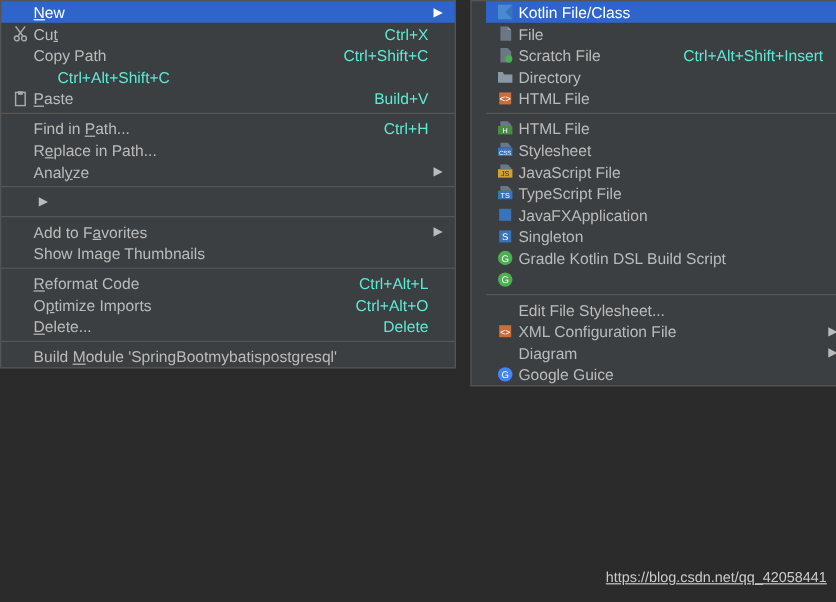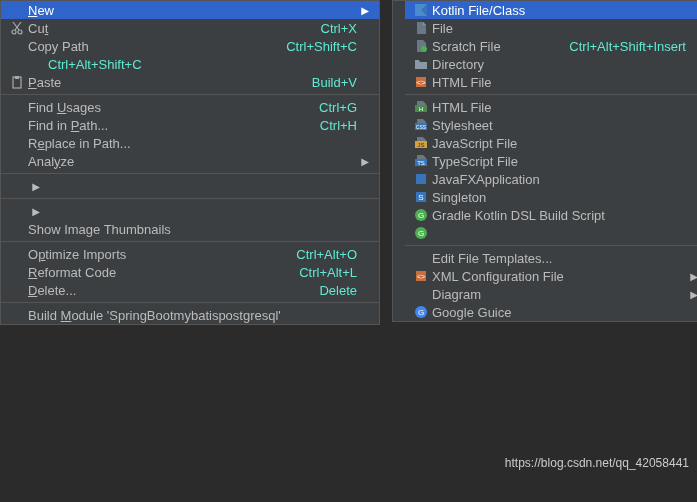--- a/index.html
+++ b/index.html
@@ -62,26 +62,27 @@
       font-size: 10px;
     }
     .separator {
       height: 1px;
       background: #555;
       margin: 3px 0;
     }
     .underline { text-decoration: underline; }
     .watermark {
       position: absolute;
-      bottom: 32px;
+      bottom: 14px;
       right: 8px;
       color: #ddd;
       font-size: 12px;
       opacity: 0.9;
       z-index: 10;
+      text-decoration: underline;
     }
     svg { display: block; }
   </style>
 </head>
 <body>
 
 <div class="menu menu-left" id="menu-left">
     <div class="menu-item highlighted">
       <span class="icon-slot"></span>
       <span class="label"><span class="underline">N</span>ew</span>
@@ -118,26 +119,20 @@
           <rect x="5" y="1" width="4" height="3" fill="#aaa"></rect>
         </svg>
       </span>
       <span class="label"><span class="underline">P</span>aste</span>
       <span class="shortcut">Build+V</span>
       <span class="arrow"></span>
     </div>
     <div class="separator"></div>
     <div class="menu-item">
       <span class="icon-slot"></span>
-      <span class="label">Find <span class="underline">U</span>sages</span>
-      <span class="shortcut">Ctrl+G</span>
-      <span class="arrow"></span>
-    </div>
-    <div class="menu-item">
-      <span class="icon-slot"></span>
       <span class="label">Find in <span class="underline">P</span>ath...</span>
       <span class="shortcut">Ctrl+H</span>
       <span class="arrow"></span>
     </div>
     <div class="menu-item">
       <span class="icon-slot"></span>
       <span class="label">R<span class="underline">e</span>place in Path...</span>
       <span class="arrow"></span>
     </div>
     <div class="menu-item">
@@ -146,38 +141,39 @@
       <span class="arrow">▶</span>
     </div>
     <div class="separator"></div>
     <div class="menu-item">
       <span class="icon-slot"></span>
       <span class="arrow">▶</span>
     </div>
     <div class="separator"></div>
     <div class="menu-item">
       <span class="icon-slot"></span>
+      <span class="label">Add to F<span class="underline">a</span>vorites</span>
       <span class="arrow">▶</span>
     </div>
     <div class="menu-item">
       <span class="icon-slot"></span>
       <span class="label">Show Image Thumbnails</span>
       <span class="arrow"></span>
     </div>
     <div class="separator"></div>
+    <div class="menu-item">
+      <span class="icon-slot"></span>
+      <span class="label"><span class="underline">R</span>eformat Code</span>
+      <span class="shortcut">Ctrl+Alt+L</span>
+      <span class="arrow"></span>
+    </div>
     <div class="menu-item">
       <span class="icon-slot"></span>
       <span class="label">O<span class="underline">p</span>timize Imports</span>
       <span class="shortcut">Ctrl+Alt+O</span>
-      <span class="arrow"></span>
-    </div>
-    <div class="menu-item">
-      <span class="icon-slot"></span>
-      <span class="label"><span class="underline">R</span>eformat Code</span>
-      <span class="shortcut">Ctrl+Alt+L</span>
       <span class="arrow"></span>
     </div>
     <div class="menu-item">
       <span class="icon-slot"></span>
       <span class="label"><span class="underline">D</span>elete...</span>
       <span class="shortcut">Delete</span>
       <span class="arrow"></span>
     </div>
     <div class="separator"></div>
     <div class="menu-item">
@@ -316,21 +312,21 @@
         <svg width="14" height="14" viewBox="0 0 14 14">
           <circle cx="7" cy="7" r="6" fill="#4caf50"></circle>
           <text x="7" y="10" font-size="8" text-anchor="middle" fill="#fff">G</text>
         </svg>
       </span>
       <span class="arrow"></span>
     </div>
     <div class="separator"></div>
     <div class="menu-item">
       <span class="icon-slot"></span>
-      <span class="label">Edit File Templates...</span>
+      <span class="label">Edit File Stylesheet...</span>
       <span class="arrow"></span>
     </div>
     <div class="menu-item">
       <span class="icon-slot">
         <svg width="14" height="14" viewBox="0 0 14 14">
           <rect x="2" y="2" width="10" height="10" fill="#c96e3b"></rect>
           <text x="7" y="10" font-size="7" text-anchor="middle" fill="#fff">&lt;&gt;</text>
         </svg>
       </span>
       <span class="label">XML Configuration File</span>

